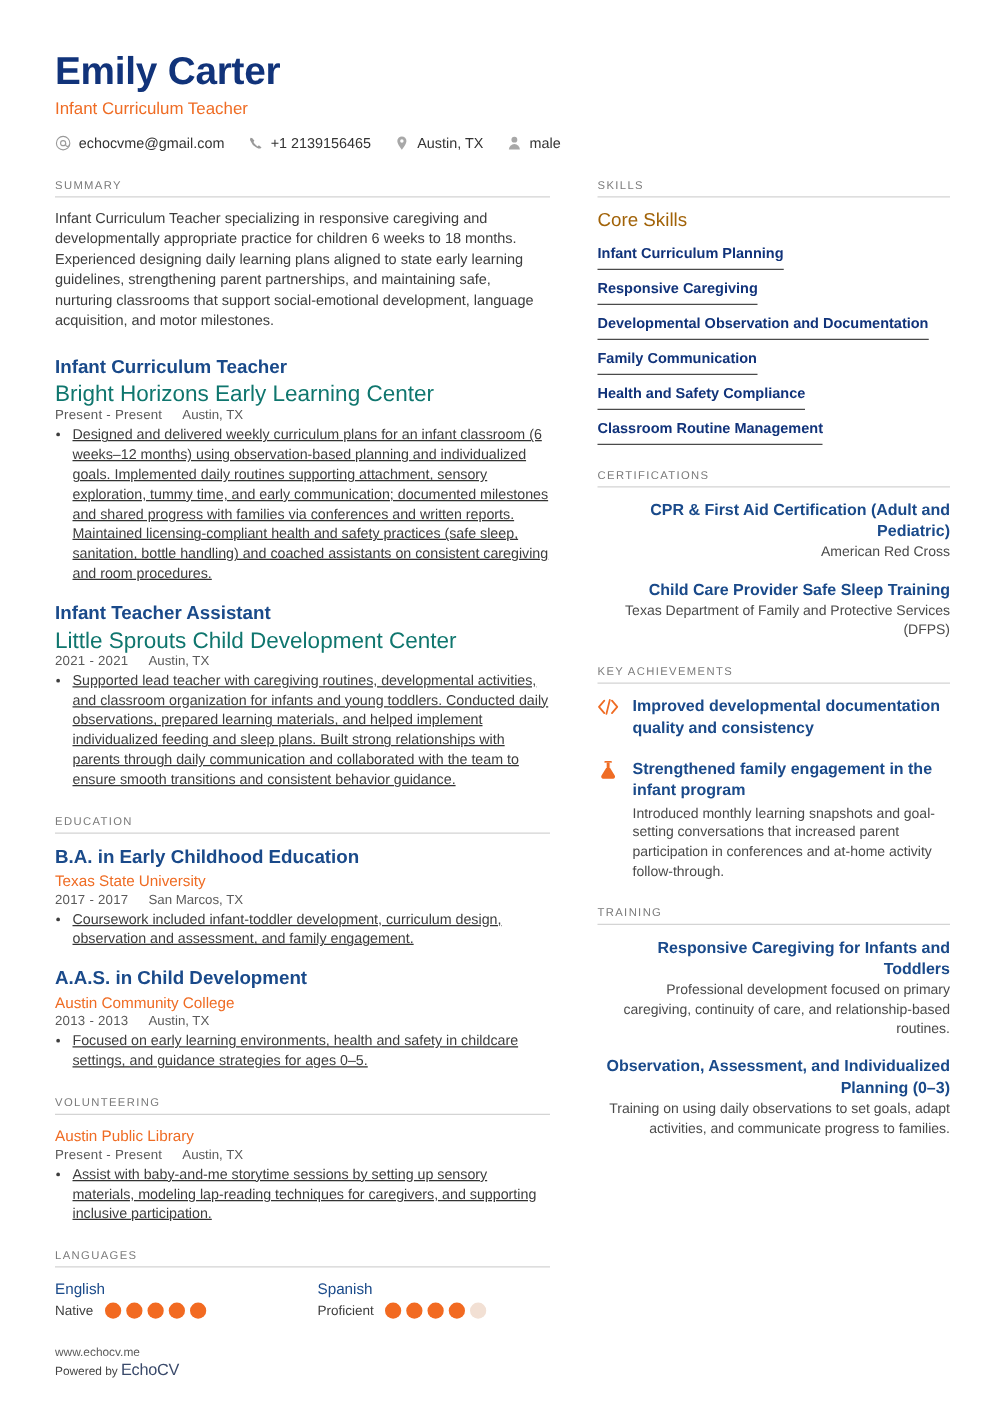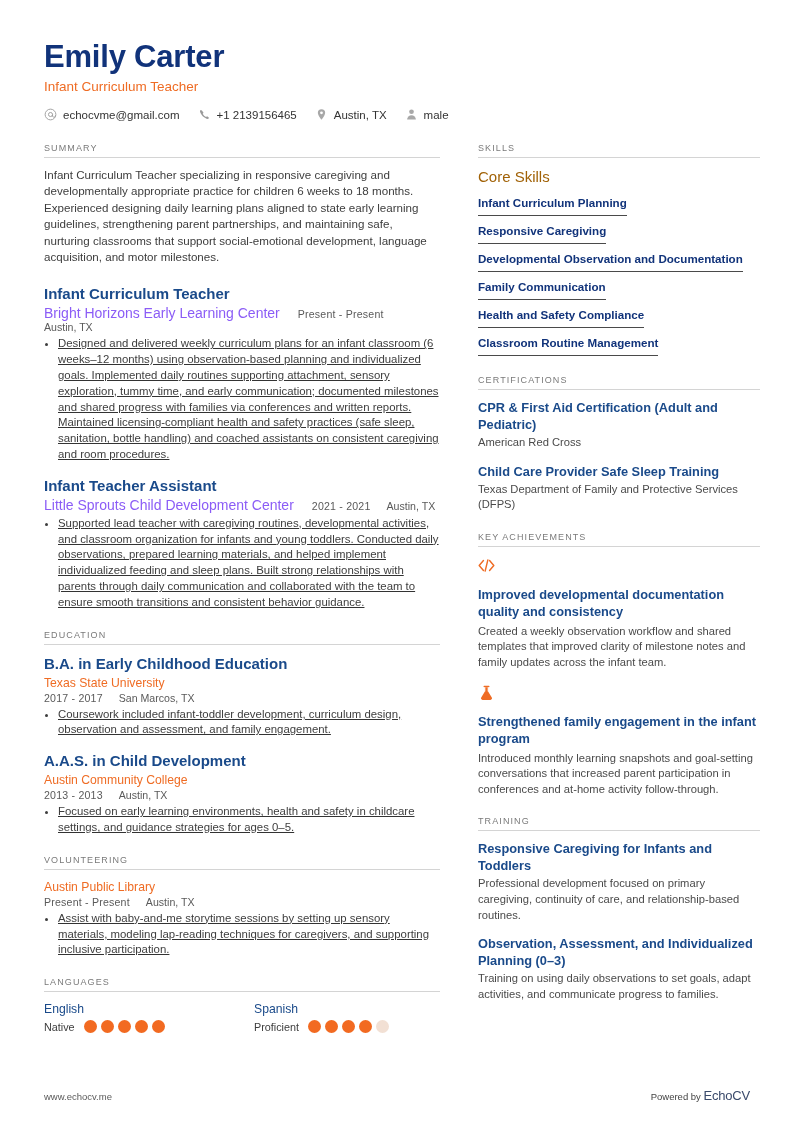--- a/index.html
+++ b/index.html
@@ -34,65 +34,65 @@
     font-weight:400;padding-bottom:4px;margin:0 0 9px 0;border-bottom:1.6px solid #d4d4d4;
   }
   .sec{margin-bottom:19px;}
 
   
   .para{font-size:11.6px;line-height:16.4px;color:#3d3d3d;margin:0;}
   .entry{margin-bottom:13px;}
   .entry:last-child{margin-bottom:0;}
   .etitle{font-size:15px;line-height:20px;font-weight:600;color:#1a4a8a;margin:0 0 1px 0;}
   .emeta{display:flex;align-items:baseline;flex-wrap:wrap;margin:0 0 2px 0;}
-  .eorg{font-size:14px;color:#8b5cf6;margin-right:18px;}
+  .eorg{font-size:18px;color:#0f766e;margin-right:18px;}
   .eorg.accent{color:#ef6c24;margin-right:0;display:block;width:100%;font-size:12.2px;line-height:17px;}
   .edate{font-size:10.6px;color:#5a5a5a;margin-right:16px;letter-spacing:.2px;}
   .eloc{font-size:10.6px;color:#5a5a5a;}
   ul.bul{margin:3px 0 0 0;padding:0 0 0 14px;text-decoration:underline;}
   ul.bul li{font-size:11.4px;line-height:15.8px;color:#3d3d3d;margin:0;}
   ul.bul li::marker{font-size:11px;}
 
   
   .skillgroup{font-size:15px;line-height:20px;font-weight:500;color:#a16207;margin:0 0 6px 0;}
   .skillitem{margin-bottom:5px;}
   .skillitem .lbl{
     display:inline-block;font-size:11.6px;font-weight:700;color:#11337a;
     line-height:15px;padding-bottom:5px;border-bottom:1.1px solid #4a4a4a;
   }
 
   
   .rtitle{font-size:12.8px;line-height:17px;font-weight:600;color:#1a4a8a;margin:0 0 2px 0;}
   .rsub{font-size:11.2px;line-height:15.6px;color:#4a4a4a;margin:0;}
-  .rentry{margin-bottom:12px;}
+  .rentry{margin-bottom:12px;text-align:right;}
   .rentry:last-child{margin-bottom:0;}
 
   
-  .ach{display:flex;align-items:flex-start;margin-bottom:12px;flex-direction:column;}
+  .ach{display:flex;align-items:flex-start;margin-bottom:12px;}
   .ach:last-child{margin-bottom:4px;}
   .achicon{flex:0 0 28px;width:28px;padding-top:2px;color:#ef6c24;}
   .achicon svg{display:block;}
   .achbody{flex:1;}
   .achtitle{font-size:12.8px;line-height:17px;font-weight:600;color:#1a4a8a;margin:0 0 4px 0;}
   .achdesc{font-size:11.2px;line-height:15.6px;color:#4a4a4a;margin:0;}
 
   
   .langgrid{display:flex;gap:12px;}
   .langcol{flex:0 0 198px;}
   .langname{font-size:12.2px;color:#1a4a8a;line-height:17px;margin:0 0 2px 0;}
   .langrow{display:flex;align-items:center;gap:9px;}
   .langlvl{font-size:10.8px;color:#3d3d3d;}
   .dots{display:flex;gap:4px;}
   .dot{width:13px;height:13px;border-radius:50%;background:#f2e0d4;}
   .dot.on{background:#f26a21;}
 
   
   .footer{
     position:absolute;left:44px;right:44px;bottom:20px;
-    display:flex;justify-content:space-between;align-items:baseline;
+    display:flex;justify-content:space-between;align-items:baseline;flex-direction:column;
   }
   .fleft{font-size:9.5px;color:#5a5a5a;}
   .fright{font-size:9.5px;color:#444;}
   .fright .brand{font-size:13px;color:#3a4a6b;font-weight:400;letter-spacing:-.2px;}
 </style>
 </head>
 <body>
 
 <div class="page">
 
@@ -293,21 +293,20 @@
         <div class="ach">
           <div class="achicon">
             <svg width="17" height="15" viewBox="0 0 20 16">
                 <path d="M6.4 2.2 1.4 8l5 5.8" fill="none" stroke="#ef6c24" stroke-width="1.7" stroke-linecap="round" stroke-linejoin="round"></path>
                 <path d="M13.6 2.2 18.6 8l-5 5.8" fill="none" stroke="#ef6c24" stroke-width="1.7" stroke-linecap="round" stroke-linejoin="round"></path>
                 <path d="M11.6 1.4 8.4 14.6" fill="none" stroke="#ef6c24" stroke-width="1.7" stroke-linecap="round"></path>
               </svg>
           </div>
           <div class="achbody">
             <div class="achtitle">Improved developmental documentation quality and consistency</div>
-            <p class="achdesc">Created a weekly observation workflow and shared templates that improved clarity of milestone notes and family updates across the infant team.</p>
           </div>
         </div>
 
         <div class="ach">
           <div class="achicon">
             <svg width="17" height="17" viewBox="0 0 18 18">
                 <path d="M6.6 1.6h4.8" stroke="#ef6c24" stroke-width="1.6" stroke-linecap="round"></path>
                 <path d="M7.3 2.4v4.4L3.4 13.2a1.7 1.7 0 0 0 1.5 2.6h8.2a1.7 1.7 0 0 0 1.5-2.6l-3.9-6.4V2.4z" fill="#ef6c24"></path>
                 <path d="M7.3 2.4v4.4M10.7 2.4v4.4" stroke="#ffffff" stroke-width="0.9"></path>
               </svg>

